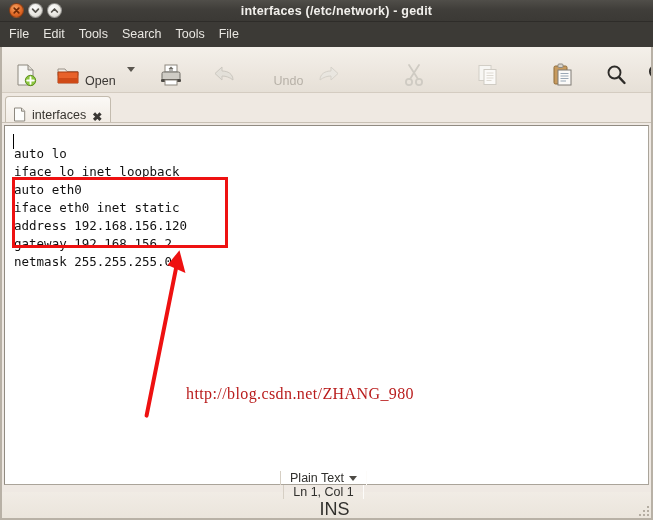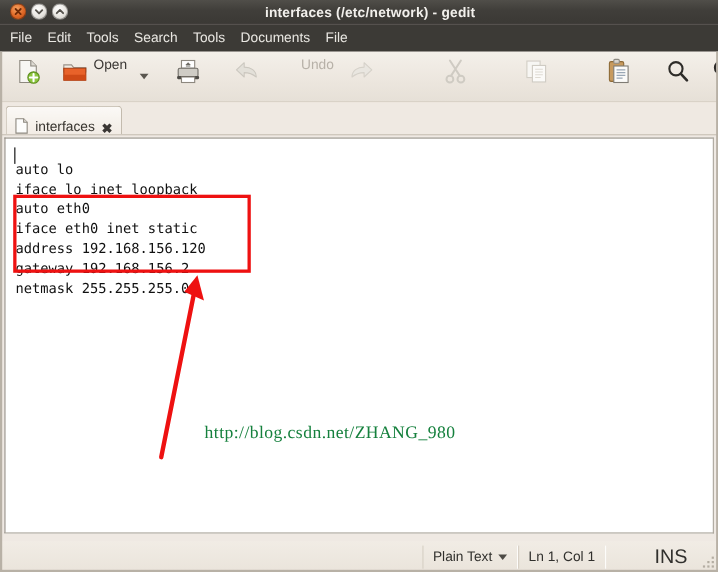--- a/index.html
+++ b/index.html
@@ -87,21 +87,21 @@
     background: linear-gradient(to bottom, #f4f0ea 0%, #ece6de 60%, #e6e0d7 100%);
     border-bottom: 1px solid #d4ccc1;
     display: flex;
     align-items: center;
     padding: 0 8px;
     box-sizing: border-box;
     gap: 2px;
   }
   .tbtn {
     display: flex;
-    align-items: flex-start;
+    align-items: flex-end;
     gap: 4px;
     height: 36px;
     padding: 0 5px;
     border-radius: 3px;
     cursor: default;
   }
   .tbtn .lbl { font-size: 12.5px; color: #3a3734; }
   .tbtn.dim .lbl { color: #b7b1a8; margin-left: 32px; }
   .tsep {
     width: 1px;
@@ -178,21 +178,21 @@
     height: 15px;
     background: #000;
   }
   .watermark {
     position: absolute;
     left: 181px;
     top: 259px;
     font-family: "Liberation Serif", "DejaVu Serif", serif;
     font-size: 16px;
     letter-spacing: .4px;
-    color: #15803d;
+    color: #b91c1c;
     white-space: pre;
   }
   .annot-rect {
     position: absolute;
     left: 7px;
     top: 51px;
     width: 216px;
     height: 71px;
     border: 3px solid #ee1111;
     box-sizing: border-box;
@@ -210,20 +210,21 @@
     left: 0;
     bottom: 0;
     width: 653px;
     height: 28px;
     background: linear-gradient(to bottom, #f1ece5 0%, #eae4db 100%);
     display: flex;
     align-items: center;
     justify-content: flex-end;
     box-sizing: border-box;
     padding-right: 6px;
+    flex-direction: column;
   }
   .sb-cell {
     display: flex;
     align-items: center;
     gap: 5px;
     height: 21px;
     padding: 0 9px;
     font-size: 12.5px;
     color: #31302d;
     border-left: 1px solid #d6cfc4;
@@ -284,21 +285,20 @@
     </div>
     <div class="title-text">interfaces (/etc/network) - gedit</div>
   </div>
 
   <div class="menubar">
     <div class="menuitem">File</div>
     <div class="menuitem">Edit</div>
     <div class="menuitem">Tools</div>
     <div class="menuitem">Search</div>
     <div class="menuitem">Tools</div>
-    <div class="menuitem">Documents</div>
     <div class="menuitem">File</div>
   </div>
 
   <div class="toolbar">
 
     <div class="tbtn">
       <svg width="26" height="26" viewBox="0 0 26 26">
         <path d="M5 3 h10 l5 5 v15 h-15 z" fill="#f7f6f3" stroke="#8d887f" stroke-width="1"></path>
         <path d="M15 3 v5 h5" fill="#dedbd3" stroke="#8d887f" stroke-width="1"></path>
         <circle cx="17.5" cy="18.5" r="5.2" fill="#8cc63f" stroke="#5f8f21" stroke-width="1"></circle>

